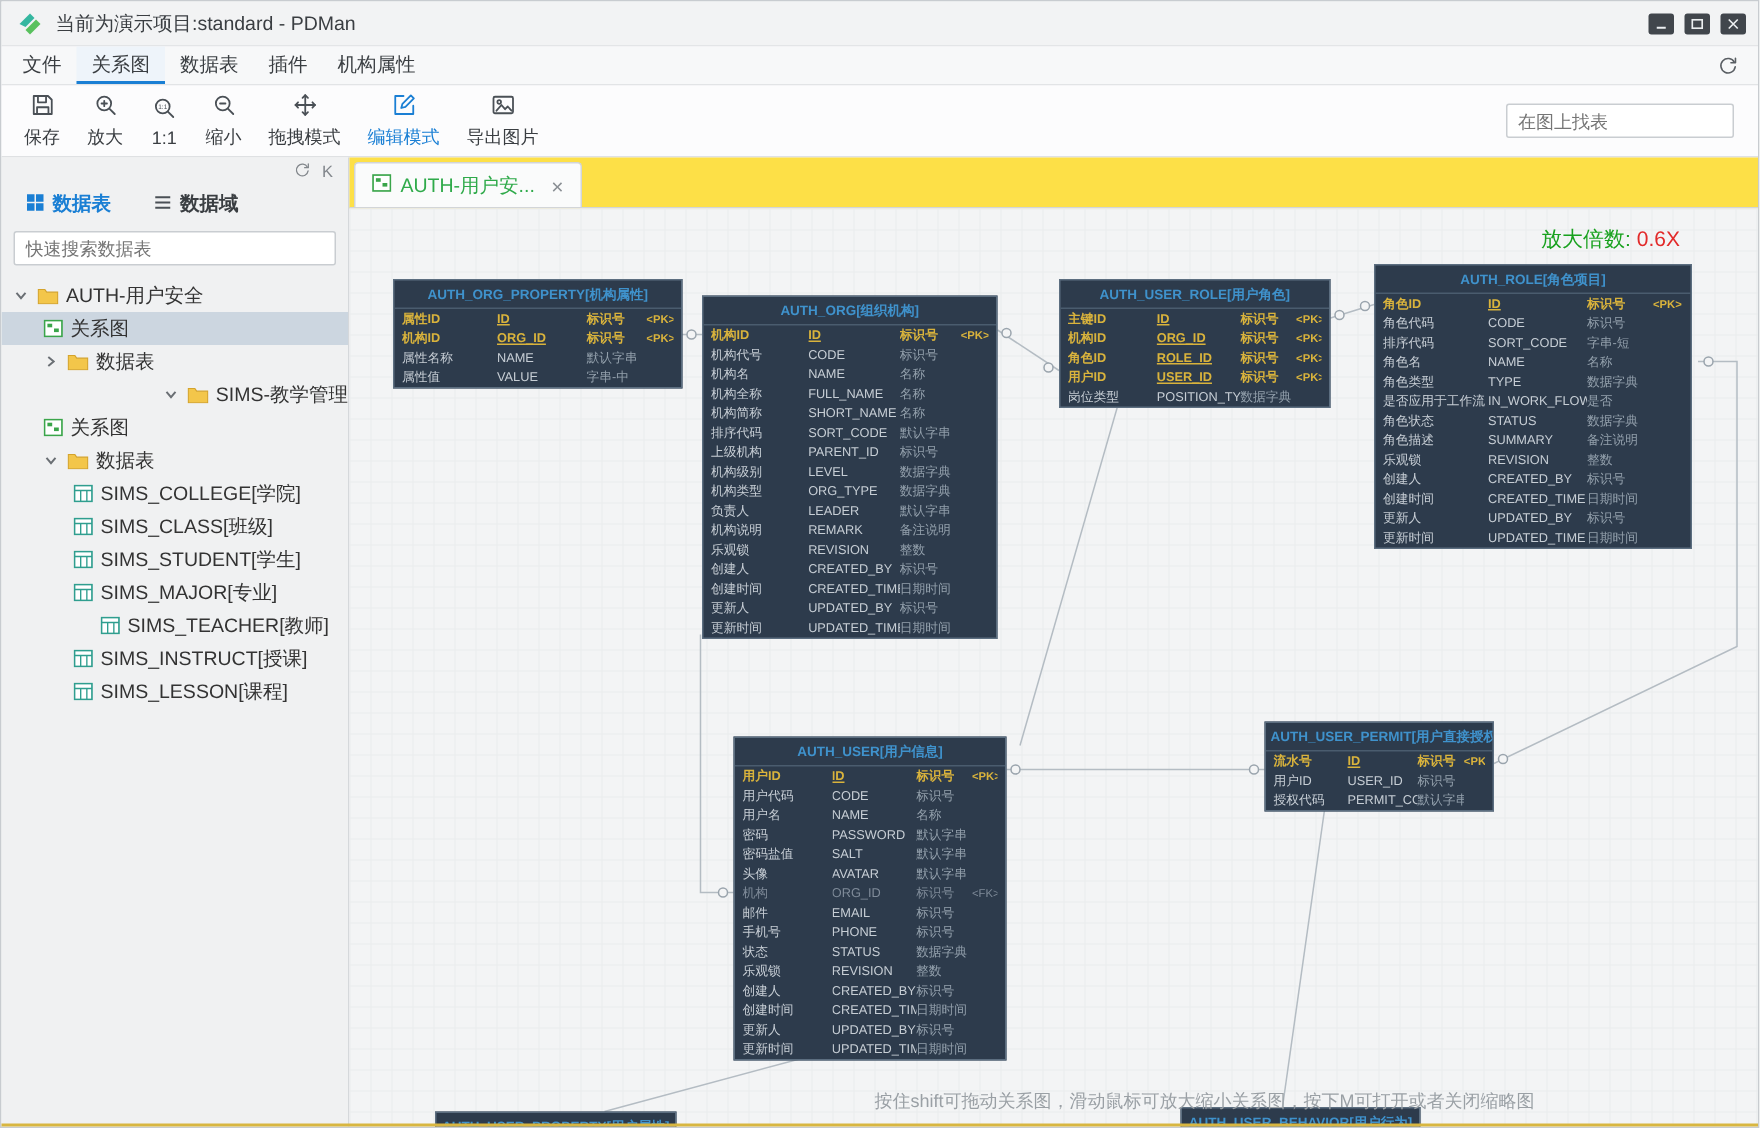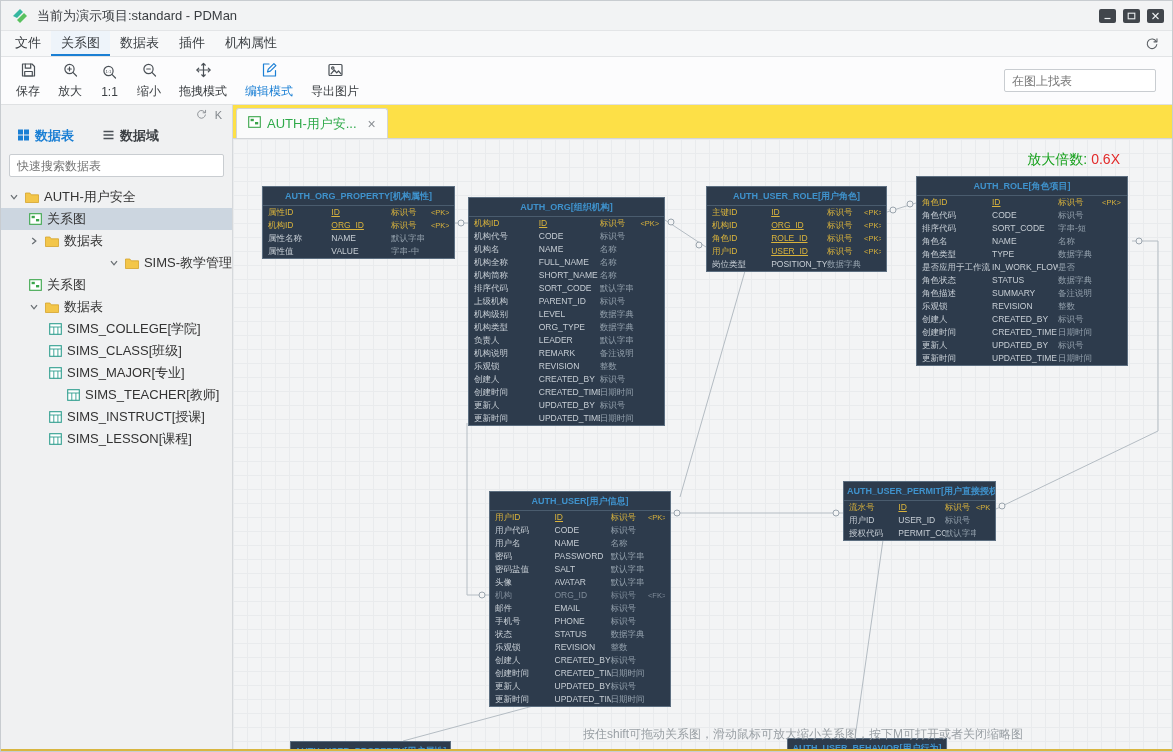--- a/index.html
+++ b/index.html
@@ -61,21 +61,21 @@
   #edge-layer { position:absolute; left:0; top:0; width:100%; height:100%; z-index:1; }
   #edge-layer polyline { fill:none; stroke:#b4bcc3; stroke-width:1; }
   #edge-layer circle { fill:#f3f4f5; stroke:#9aa4ad; stroke-width:1; }
 
   .entity { position:absolute; background:var(--entity-bg,#2d3b4c); border:1px solid #5c6e80; z-index:2; }
   .e-title { height:19px; line-height:19px; text-align:center; color:var(--entity-title-blue,#3f92cc); font-size:9px; font-weight:bold; border-bottom:1px solid #4a5c6e; white-space:nowrap; overflow:hidden; padding:0 3px; }
   .e-row { display:grid; grid-template-columns:35% 33% 22% 10%; height:13px; line-height:13px; font-size:8.5px; padding:0 5px; color:#c7ced5; white-space:nowrap; cursor:default; }
   .e-row span { overflow:hidden; }
   .e-row .ft { color:#93a0ac; }
   .e-row .fkey { font-size:7.5px; color:#aeb7c0; }
-  .e-row.pk, .e-row.pk .ft, .e-row.pk .fkey { color:var(--pk-gold,#d9b33c); }
+  .e-row.pk, .e-row.pk .ft, .e-row.pk .fkey { color:var(--pk-gold,#d9b33c);font-weight:bold; }
   .e-row.pk .fc { text-decoration:underline; }
   .e-row.fk, .e-row.fk .ft, .e-row.fk .fkey { color:var(--fk-gray,#7f8b99); }
 
   .zoom-indicator { position:absolute; top:12px; right:52px; font-size:14px; z-index:5; }
   .zoom-indicator .zl { color:var(--zoom-label-green,#18a11e); }
   .zoom-indicator .zv { color:var(--zoom-value-red,#e22a2a); margin-left:4px; }
   .hint { position:absolute; bottom:8px; left:350px; font-size:12px; color:#9aa0a5; white-space:nowrap; z-index:5; }
 
   .bottom-strip { position:absolute; left:0; right:0; bottom:0; height:2px; background:#d8b640; z-index:50; }
 </style>
@@ -306,20 +306,29 @@
             </span>
             <span class="tree-label">SIMS_CLASS[班级]</span>
           </div>
           <div class="tree-row" style="padding-left: 48px;">
             <span class="tree-icon">
               <svg width="13" height="12" viewBox="0 0 13 12">
                 <rect x="0.7" y="0.7" width="11.6" height="10.6" fill="#fff" stroke="#2f9e8f" stroke-width="1.1"></rect>
                 <path d="M0.7 4h11.6M4.8 4v7.3M8.9 4v7.3" stroke="#2f9e8f" stroke-width="0.9" fill="none"></path>
               </svg>
             </span>
+            <span class="tree-label">SIMS_STUDENT[学生]</span>
+          </div>
+          <div class="tree-row" style="padding-left: 48px;">
+            <span class="tree-icon">
+              <svg width="13" height="12" viewBox="0 0 13 12">
+                <rect x="0.7" y="0.7" width="11.6" height="10.6" fill="#fff" stroke="#2f9e8f" stroke-width="1.1"></rect>
+                <path d="M0.7 4h11.6M4.8 4v7.3M8.9 4v7.3" stroke="#2f9e8f" stroke-width="0.9" fill="none"></path>
+              </svg>
+            </span>
             <span class="tree-label">SIMS_MAJOR[专业]</span>
           </div>
           <div class="tree-row" style="padding-left: 66px;">
             <span class="tree-icon">
               <svg width="13" height="12" viewBox="0 0 13 12">
                 <rect x="0.7" y="0.7" width="11.6" height="10.6" fill="#fff" stroke="#2f9e8f" stroke-width="1.1"></rect>
                 <path d="M0.7 4h11.6M4.8 4v7.3M8.9 4v7.3" stroke="#2f9e8f" stroke-width="0.9" fill="none"></path>
               </svg>
             </span>
             <span class="tree-label">SIMS_TEACHER[教师]</span>

